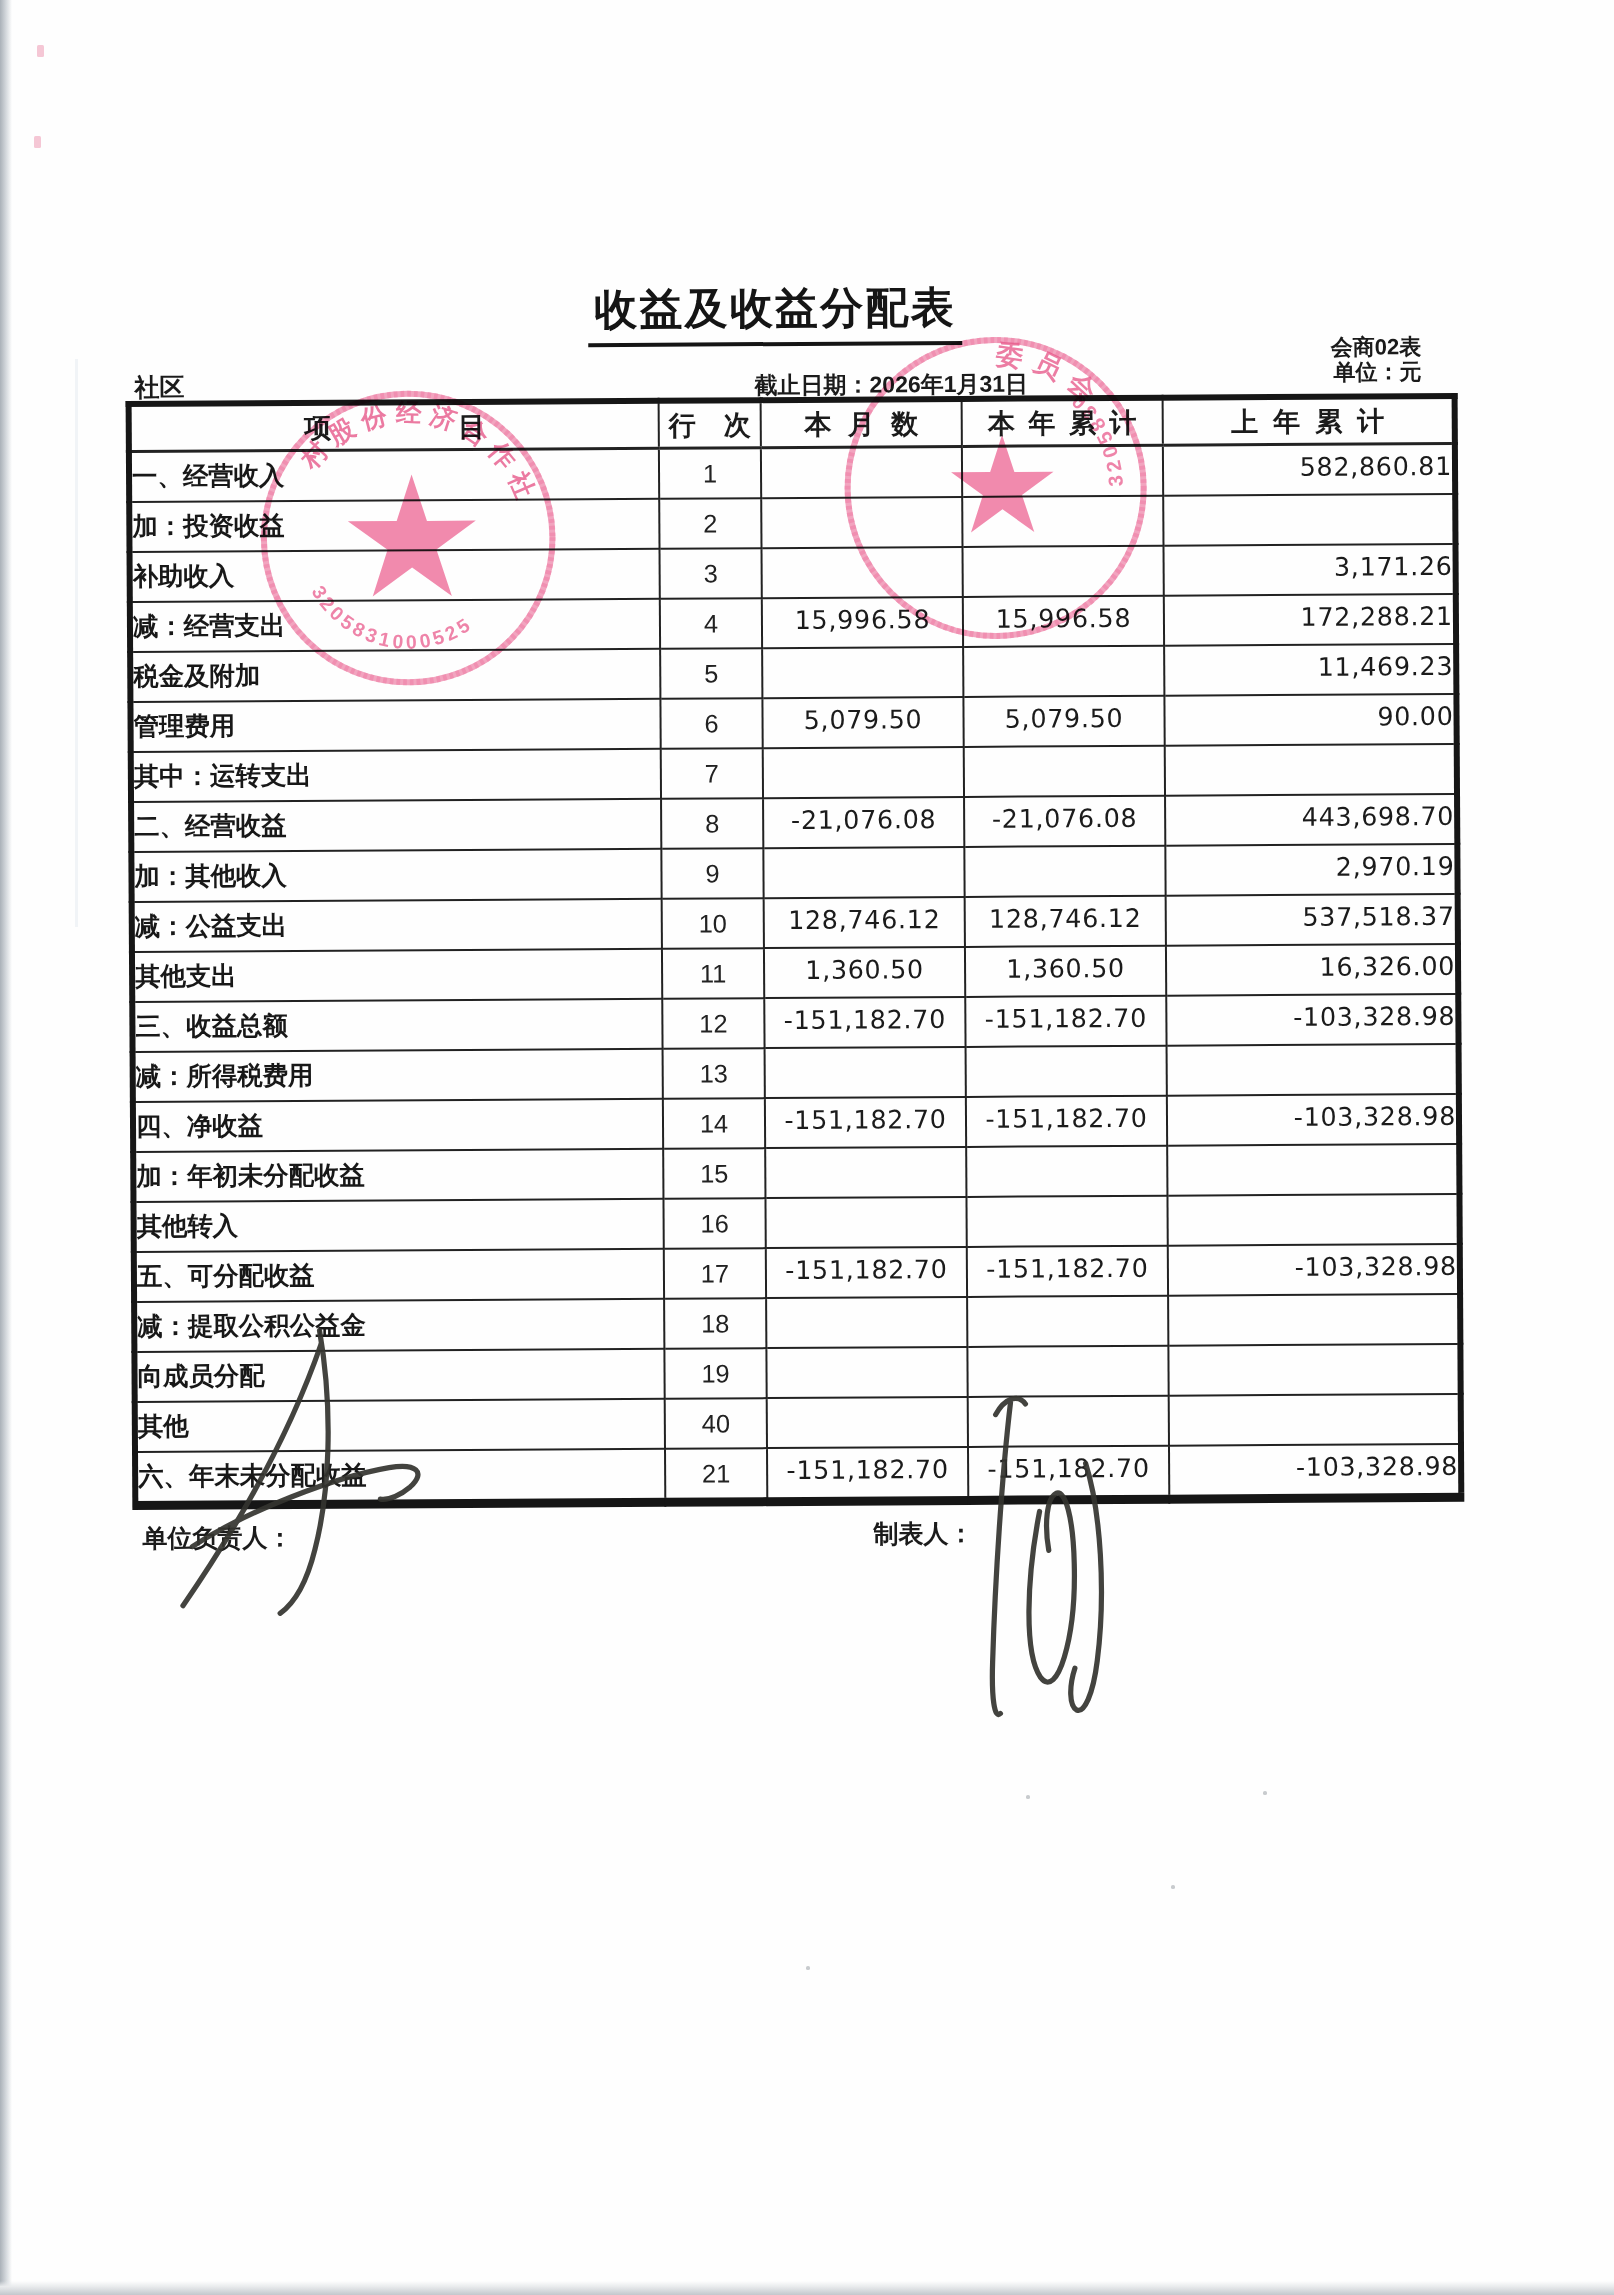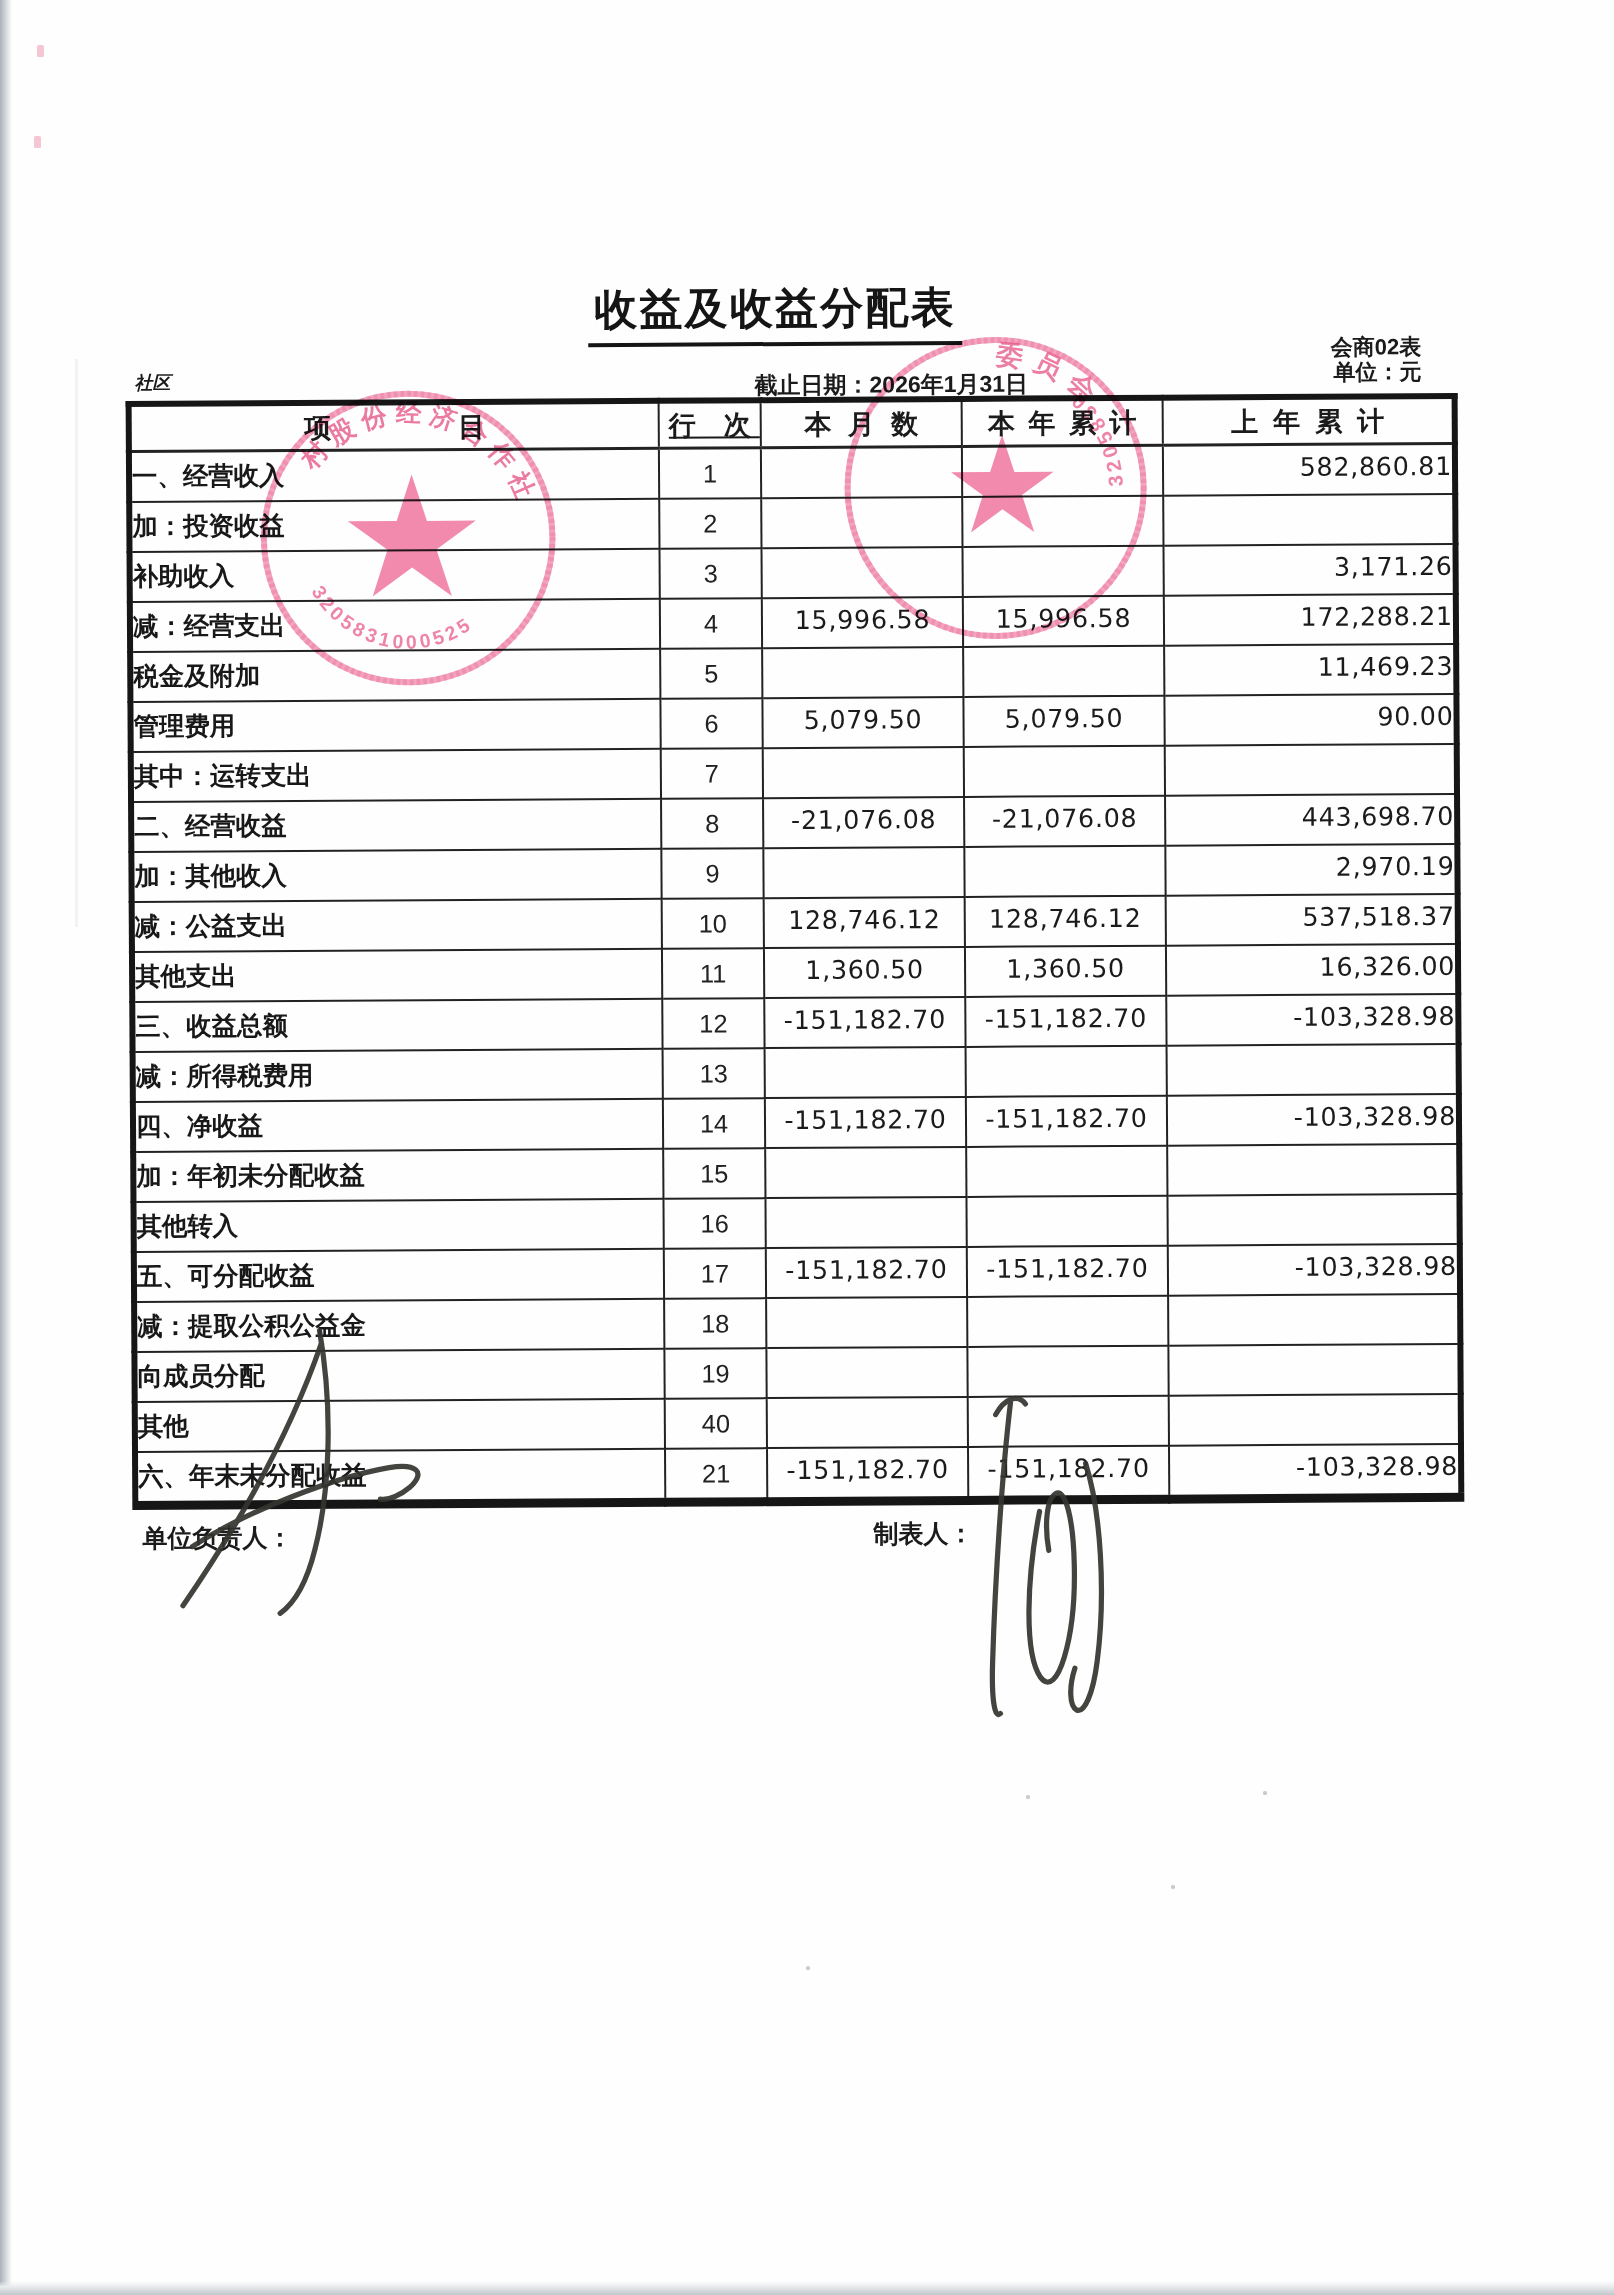--- a/index.html
+++ b/index.html
@@ -15,33 +15,33 @@
   .pinkmark{position:absolute;width:6.7px;height:12px;background:#f3b9cb;border-radius:1.5px;opacity:.8;}
   .speck{position:absolute;width:3.7px;height:3.7px;border-radius:50%;background:#9aa0a6;opacity:.55;}
 
   .tilt{position:absolute;inset:0;transform:rotate(-0.35deg);transform-origin:132px 1450px;}
 
   .title{position:absolute;left:595px;top:284px;width:374px;text-align:center;
          font-size:43px;font-weight:700;letter-spacing:2.2px;color:#151515;
          border-bottom:4.5px solid #151515;padding-bottom:3.7px;}
   .meta-tr{position:absolute;left:1226px;top:342px;width:202px;text-align:right;
            font-size:22px;font-weight:700;line-height:25.4px;color:#1b1b1b;}
-  .org{position:absolute;left:141px;top:371px;font-size:18px;font-weight:700;font-style:italic;}
+  .org{position:absolute;left:141px;top:371px;font-size:25px;font-weight:700;}
   .dateline{position:absolute;left:761px;top:374px;font-size:23px;font-weight:700;}
 
   table.rpt{position:absolute;left:132px;top:401px;width:1326px;
             border-collapse:collapse;table-layout:fixed;
             border:6.7px solid #161616;border-bottom-width:9.7px;}
   table.rpt th,table.rpt td{border:2.2px solid #222;padding:0;overflow:hidden;white-space:nowrap;}
   table.rpt thead th{height:43px;font-size:27px;font-weight:700;text-align:center;
                      border-bottom-width:3px;}
   table.rpt td{height:48px;font-size:25.4px;vertical-align:middle;}
   th .hd{display:inline-block;}
   th.h-item .hd{letter-spacing:127px;margin-right:-127px;}
-  th.h-line .hd{letter-spacing:28px;margin-right:-28px;text-decoration:underline;}
+  th.h-line .hd{letter-spacing:28px;margin-right:-28px;}
   th.h-month .hd{letter-spacing:16.4px;margin-right:-16.4px;}
   th.h-year .hd{letter-spacing:13.5px;margin-right:-13.5px;}
   th.h-prev .hd{letter-spacing:15px;margin-right:-15px;}
   td.c-item{font-weight:700;color:#181818;}
   td.c-line{font-size:22px;text-align:center;color:#222;}
   td.c-month,td.c-year{font-size:23px;text-align:center;}
   td.c-prev{font-size:23px;text-align:right;padding-right:7.5px;}
   td .num{font-family:"DejaVu Sans","Liberation Sans",sans-serif;letter-spacing:0.7px;
           display:inline-block;transform:translateY(-3px);}
   .ind0{padding-left:90px;}

